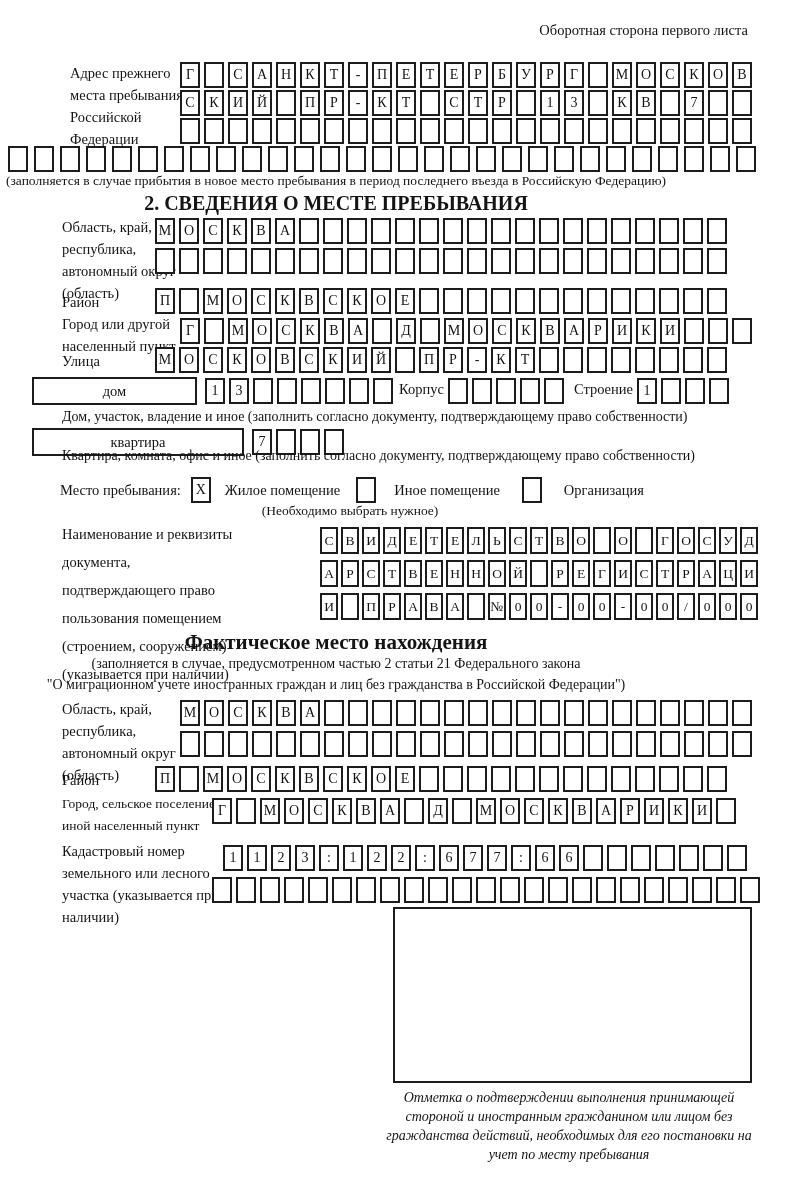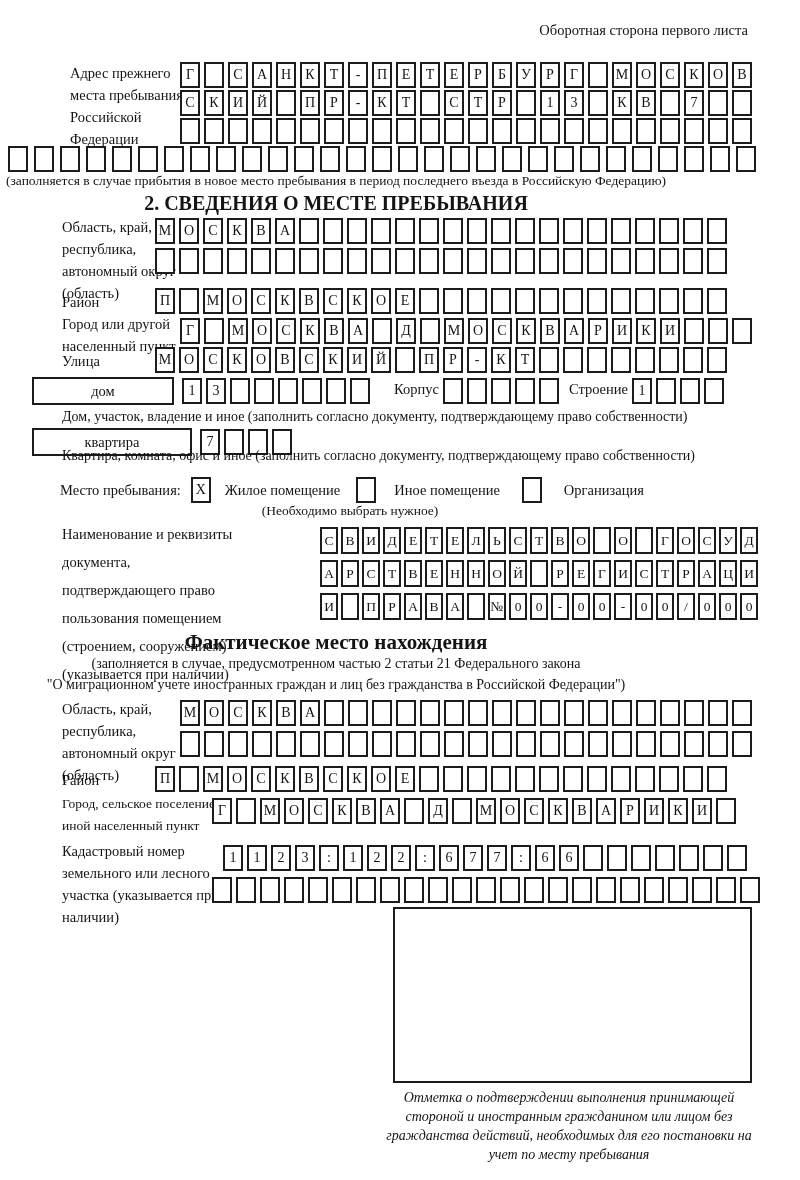--- a/index.html
+++ b/index.html
@@ -289,51 +289,51 @@
     <span class="cell"></span>
     <span class="cell"></span>
     <span class="cell"></span>
     <span class="cell"></span>
     <span class="cell"></span>
     <span class="cell"></span>
     <span class="cell"></span>
   </div>
 
 <div class="abs inline-flex-row" style="left:32px; top:377px;">
-  <div class="box-label" style="width:142px;">дом</div>
+  <div class="box-label" style="width:165px;">дом</div>
   <div class="cellrow" style="margin-left:8px; margin-top:1px;">
       <span class="cell">1</span>
       <span class="cell">3</span>
       <span class="cell"></span>
       <span class="cell"></span>
       <span class="cell"></span>
       <span class="cell"></span>
       <span class="cell"></span>
       <span class="cell"></span>
     </div>
-  <div style="margin-left:24px; margin-top:4px;">Корпус</div>
+  <div style="margin-left:6px; margin-top:4px;">Корпус</div>
   <div class="cellrow" style="margin-left:4px; margin-top:1px;">
       <span class="cell"></span>
       <span class="cell"></span>
       <span class="cell"></span>
       <span class="cell"></span>
       <span class="cell"></span>
     </div>
   <div style="margin-left:10px; margin-top:4px;">Строение</div>
   <div class="cellrow" style="margin-left:4px; margin-top:1px;">
       <span class="cell">1</span>
       <span class="cell"></span>
       <span class="cell"></span>
       <span class="cell"></span>
     </div>
 </div>
 <div class="abs cap" style="left:62px; top:409px;">Дом, участок, владение и иное (заполнить согласно документу, подтверждающему право собственности)</div>
 
 <div class="abs inline-flex-row" style="left:32px; top:428px;">
-  <div class="box-label" style="width:160px;">квартира</div>
+  <div class="box-label" style="width:212px;">квартира</div>
   <div class="cellrow" style="margin-left:8px; margin-top:1px;">
       <span class="cell">7</span>
       <span class="cell"></span>
       <span class="cell"></span>
       <span class="cell"></span>
     </div>
 </div>
 <div class="abs cap" style="left:62px; top:448px;">Квартира, комната, офис и иное (заполнить согласно документу, подтверждающему право собственности)</div>
 
 <div class="abs stay-row" style="left:60px; top:477px;">

